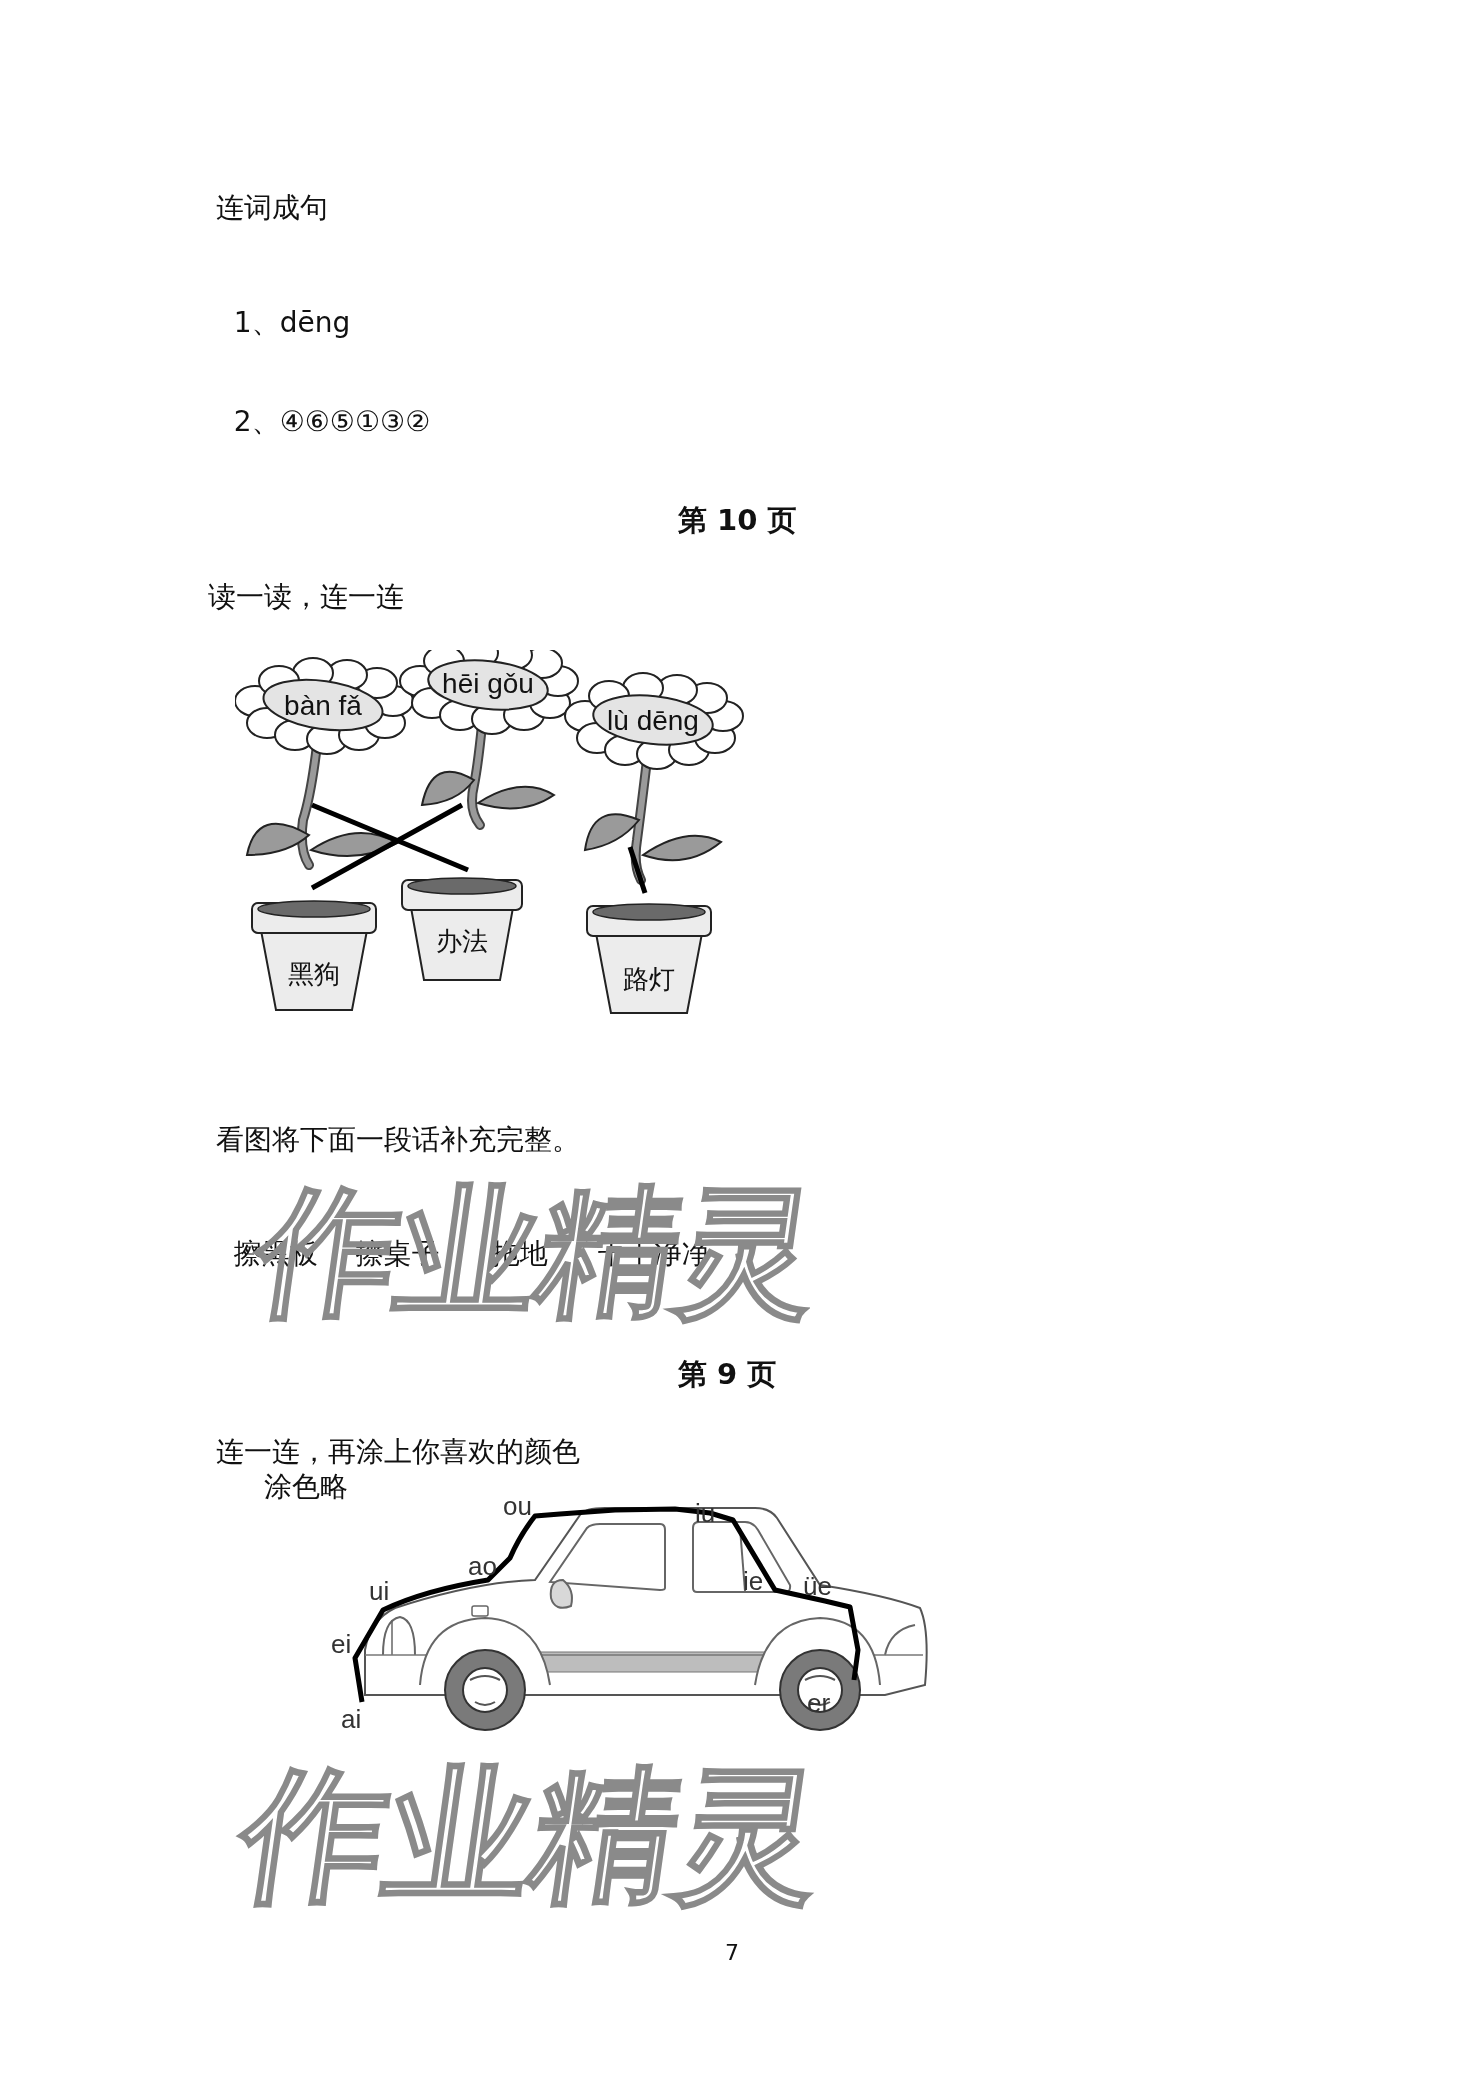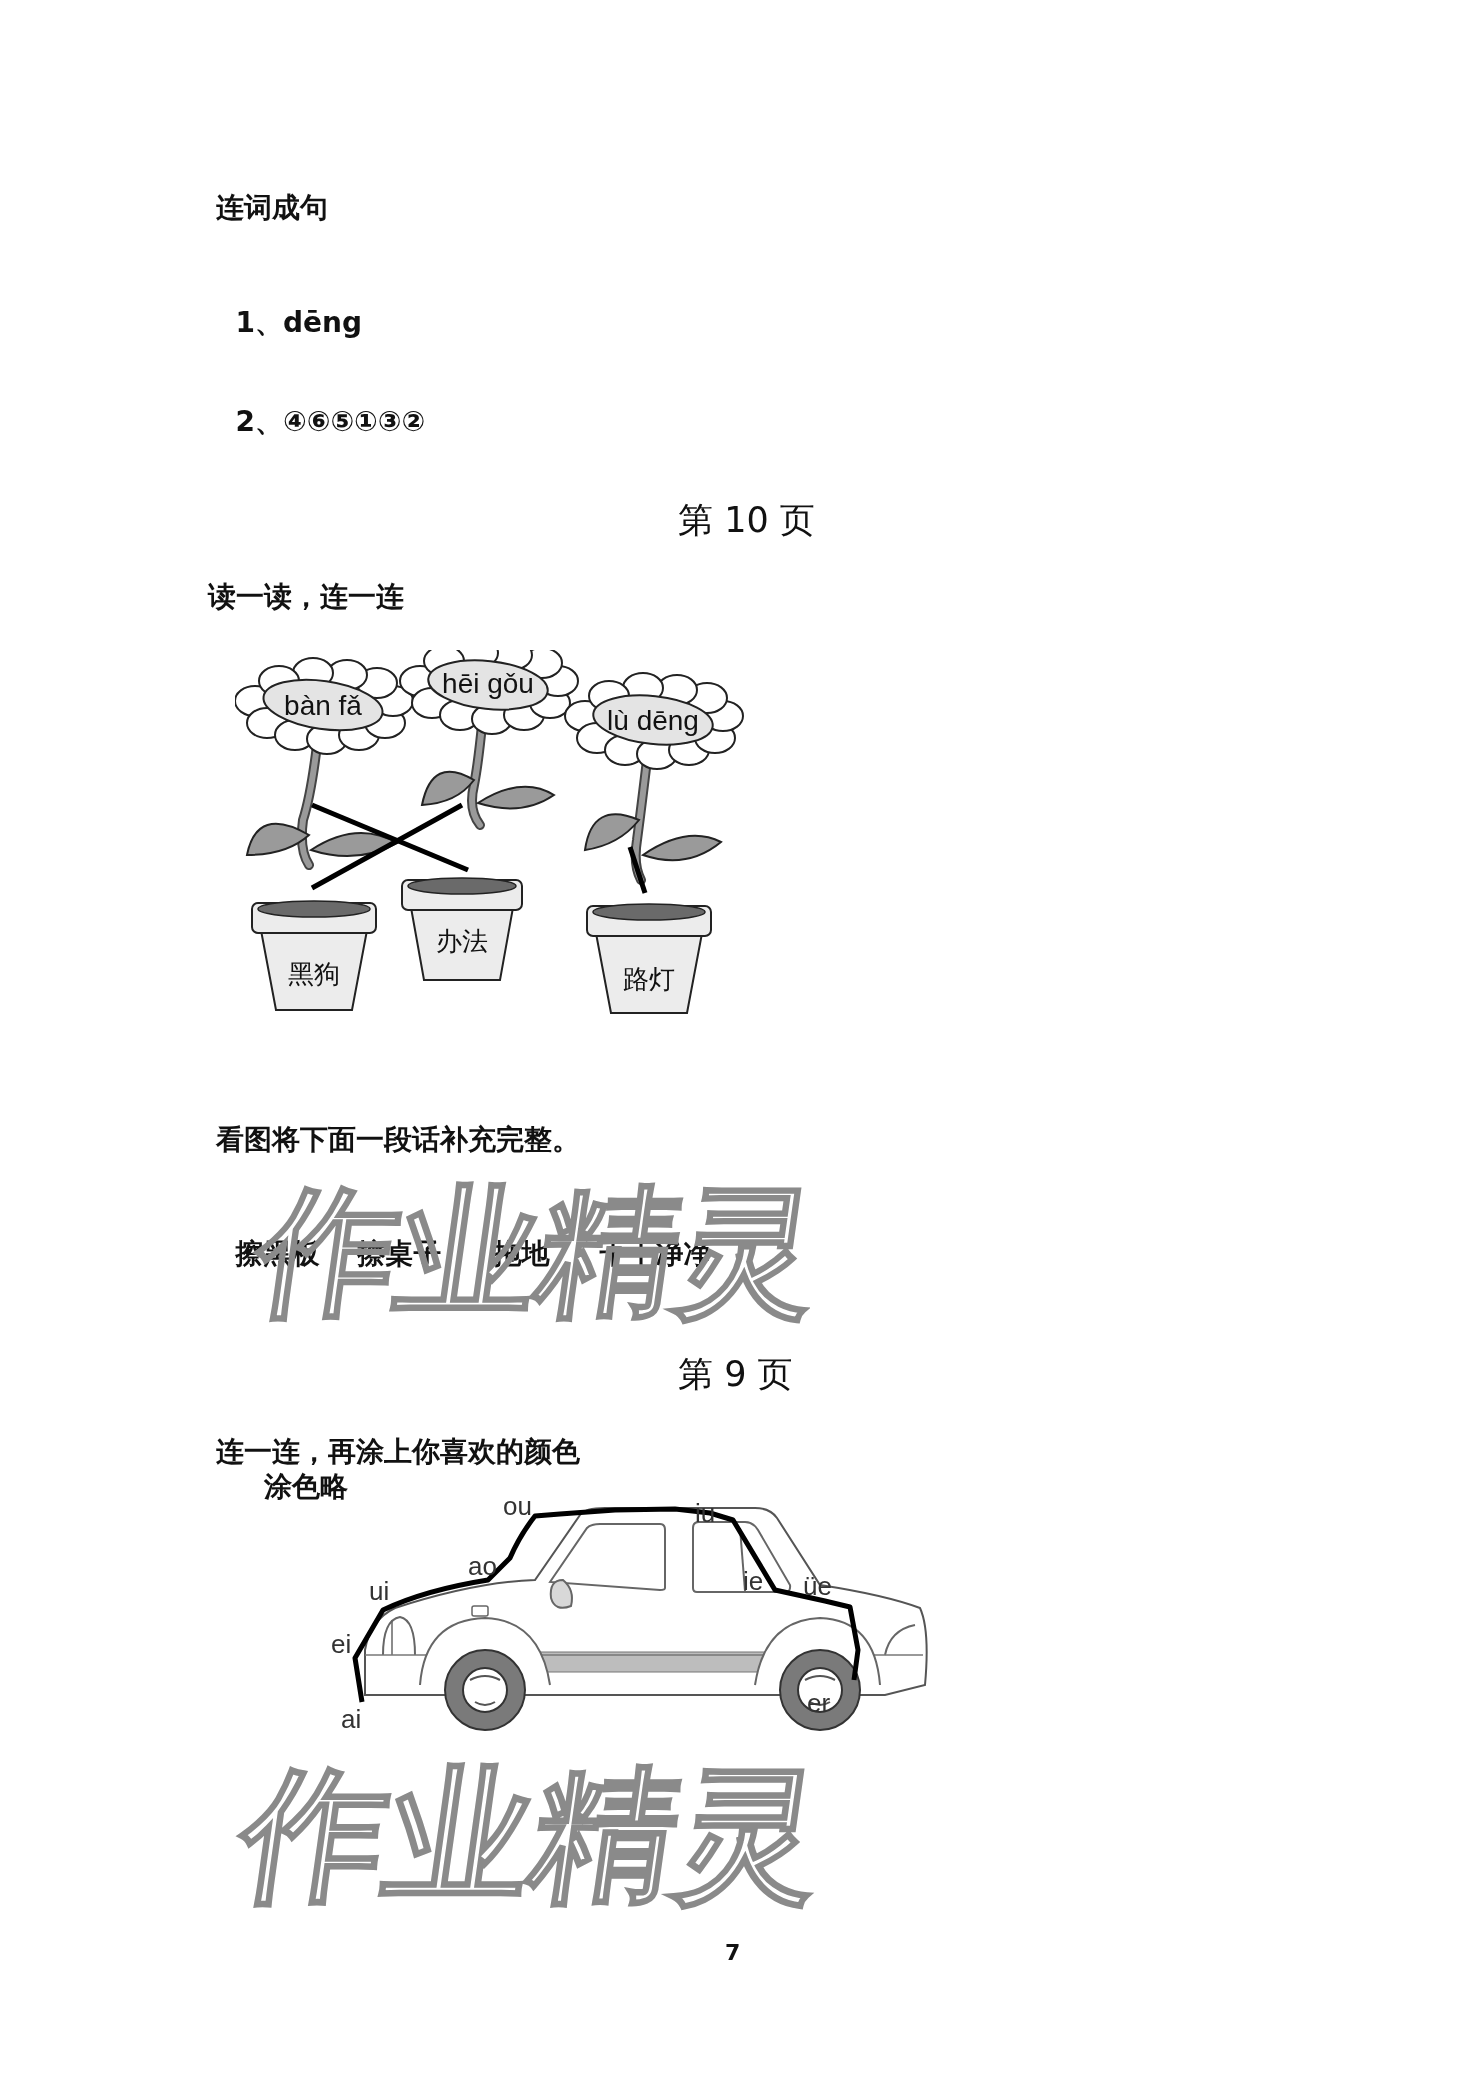--- a/index.html
+++ b/index.html
@@ -1,22 +1,22 @@
 <!DOCTYPE html>
 <html><head>
 <meta charset="utf-8">
 <style>
   html, body { margin: 0; padding: 0; background: #ffffff; }
   body {
     width: 1462px; height: 2075px; position: relative; overflow: hidden;
     font-family: "DejaVu Sans", "Liberation Sans", sans-serif;
     color: #111111;
   }
-  .txt { position: absolute; font-size: 28px; line-height: 36px; white-space: pre; font-weight: bold; }
-  .heading { font-weight: normal; font-size: 35px; text-align: right; }
+  .txt { position: absolute; font-size: 28px; line-height: 36px; white-space: pre; }
+  .heading { font-weight: bold; font-size: 29px; text-align: right; }
   .pagenum { font-size: 22px; }
   .answers span { display: inline-block; }
   .answers .gap { width: 38px; }
   .fig { position: absolute; }
   .watermark { position: absolute; pointer-events: none; }
 </style>
 </head>
 <body>
 
 <div class="txt" style="left:216px; top:190px;">连词成句</div>

